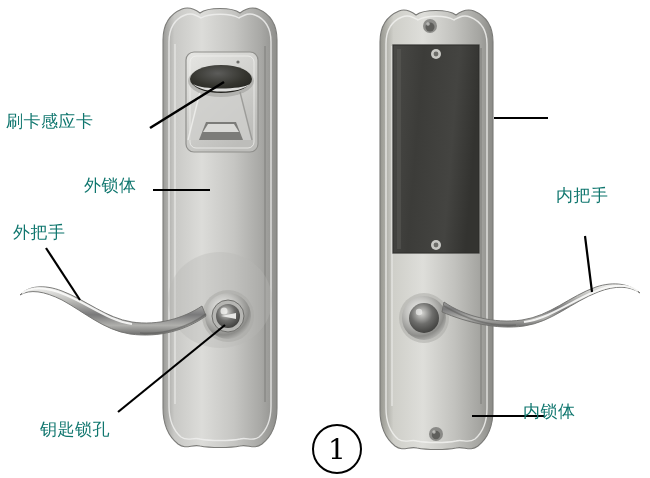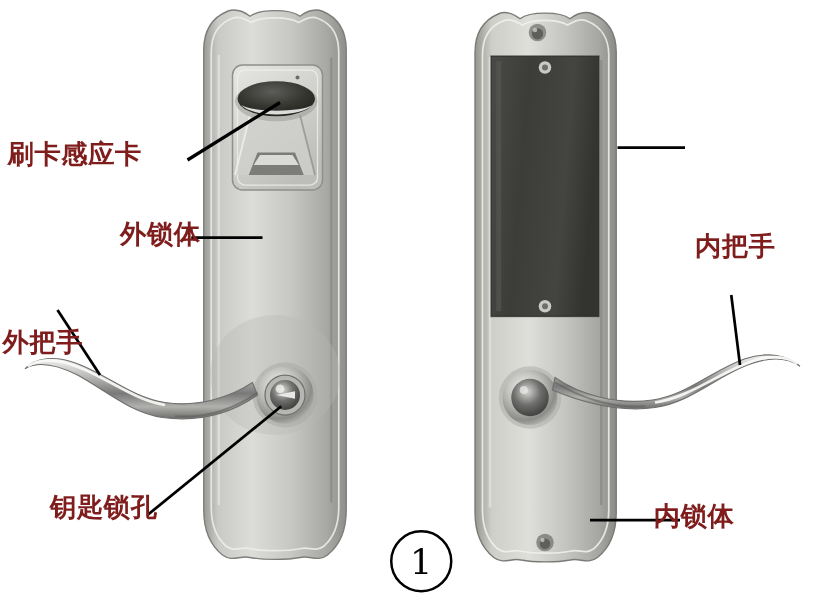--- a/index.html
+++ b/index.html
@@ -1,21 +1,21 @@
 <!DOCTYPE html>
 <html><head>
 <meta charset="utf-8">
 <style>
   html,body{margin:0;padding:0;background:#fff;}
   body{width:650px;height:478px;position:relative;overflow:hidden;
        font-family:"DejaVu Sans","Liberation Sans",sans-serif;}
   #stage{position:absolute;inset:0;width:650px;height:478px;background:#fff;}
 
-  .lbl{position:absolute;color:#7f1d1d;font-weight:700;white-space:nowrap;
-       font-size:21px;line-height:1;letter-spacing:0.5px;}
+  .lbl{position:absolute;color:#0f766e;font-weight:400;white-space:nowrap;
+       font-size:17px;line-height:1;letter-spacing:0.5px;}
 
   .fignum{position:absolute;width:46px;height:46px;border:2.5px solid #000;
           border-radius:50%;display:flex;align-items:center;justify-content:center;
           font-family:"DejaVu Serif","Liberation Serif",serif;font-size:28px;color:#000;}
 
   svg.overlay{position:absolute;left:0;top:0;width:650px;height:478px;}
 </style>
 </head>
 <body>
 
@@ -212,25 +212,25 @@
       <line x1="46" y1="248" x2="80" y2="300" stroke-width="2.2"></line>
       <line x1="118" y1="412" x2="225" y2="325" stroke-width="2.2"></line>
       <line x1="494" y1="118" x2="548" y2="118" stroke-width="2.2"></line>
       <line x1="585" y1="236" x2="592" y2="292" stroke-width="2.2"></line>
       <line x1="472" y1="416" x2="544" y2="416" stroke-width="2.2"></line>
     </g>
   </svg>
 
   <div class="lbl" style="left:6px;  top:113px;">刷卡感应卡</div>
 
-  <div class="lbl" style="left:96px; top:177px;">外锁体</div>
-
-  <div class="lbl" style="left:2px;  top:224px;margin-top:40px;">外把手</div>
-
-  <div class="lbl" style="left:40px; top:396px;text-align:right;">钥匙锁孔</div>
+  <div class="lbl" style="left:84px; top:177px;">外锁体</div>
+
+  <div class="lbl" style="left:13px;  top:224px;">外把手</div>
+
+  <div class="lbl" style="left:40px; top:421px;text-align:right;">钥匙锁孔</div>
 
 
   <div class="lbl" style="left:556px;top:187px;">内把手</div>
 
   <div class="lbl" style="left:523px;top:403px;">内锁体</div>
 
   <div class="fignum" style="left:312px;top:424px;">1</div>
 
 </div>
 

